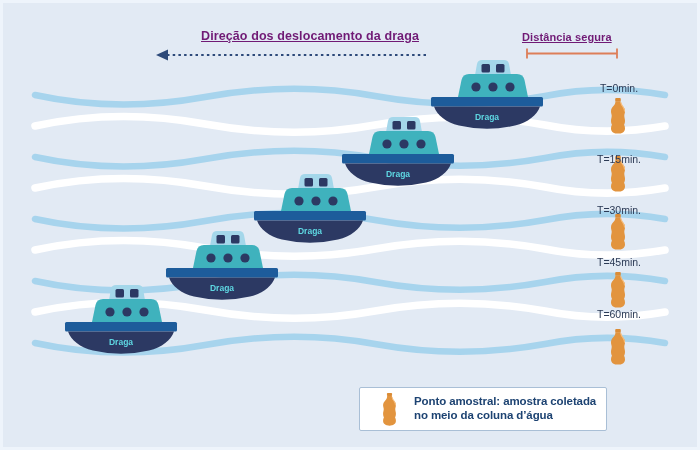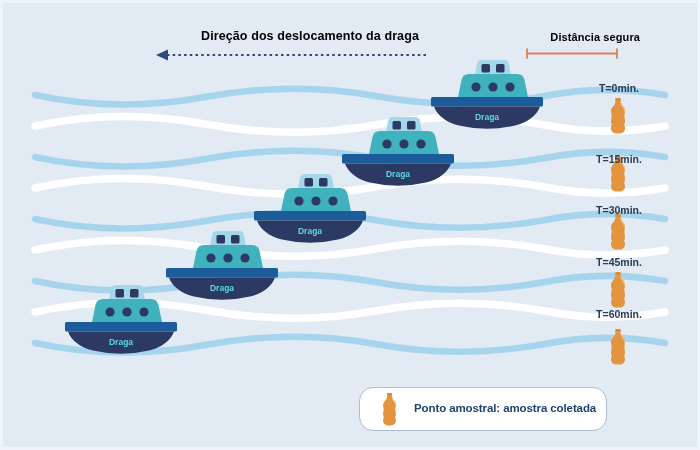--- a/index.html
+++ b/index.html
@@ -4,29 +4,29 @@
 <style>
   html,body { margin:0; padding:0; background:#ffffff; }
   .stage {
     position:relative; width:700px; height:450px;
     background:#e2eaf4;
     box-shadow: inset 0 0 0 3px #eef4fb;
     font-family:"Liberation Sans","DejaVu Sans",sans-serif;
     overflow:hidden;
   }
   .scene { position:absolute; left:0; top:0; }
-  .label { position:absolute; color:#000000; font-weight:700; }
+  .label { position:absolute; color:#701a75; font-weight:700;text-decoration:underline; }
   .title-direction { left:172px; top:29px; width:276px; text-align:center; font-size:12.5px; letter-spacing:.1px; }
-  .title-distance  { left:506px; top:31px; width:134px; text-align:right; font-size:11px; letter-spacing:.1px; }
+  .title-distance  { left:522px; top:31px; width:134px; text-align:left; font-size:11px; letter-spacing:.1px; }
   .time-label { position:absolute; width:72px; left:583px; text-align:center;
-                font-size:10.5px; font-weight:700; color:#2b3a55; }
+                font-size:10.5px; font-weight:400; color:#2b3a55; }
   .t0 { top:82px; } .t1 { top:153px; } .t2 { top:204px; } .t3 { top:256px; } .t4 { top:308px; }
   .legend-box {
     position:absolute; left:359px; top:387px; width:248px; height:44px;
-    background:#ffffff; border:1px solid #a9bfd6; border-radius:14px;
+    background:#ffffff; border:1px solid #a9bfd6; border-radius:2px;
     display:flex; align-items:center; box-sizing:border-box; padding-left:22px;
   }
   .legend-bottle { flex:0 0 auto; }
   .legend-text { margin-left:17px; font-size:11.5px; font-weight:700; color:#1d4372; line-height:1.18; letter-spacing:-.1px; }
   .boat-label { font-family:"Liberation Sans","DejaVu Sans",sans-serif; font-size:8.5px; font-weight:700; fill:#5ed7e2; }
   .wave-b { fill:none; stroke:#a7d4ed; stroke-width:6.5; stroke-linecap:round; }
   .wave-w { fill:none; stroke:#ffffff; stroke-width:7.5; stroke-linecap:round; }
 </style>
 </head>
 <body>
@@ -118,16 +118,17 @@
   <div class="time-label t2">T=30min.</div>
   <div class="time-label t3">T=45min.</div>
   <div class="time-label t4">T=60min.</div>
 
   <div class="legend-box">
     <svg class="legend-bottle" width="15" height="33" viewBox="0 0 16 36">
       <use href="#bottle-shape"></use>
     </svg>
     <div class="legend-text">
       <div>Ponto amostral: amostra coletada</div>
+      <div>no meio da coluna d’água</div>
     </div>
   </div>
 
 </div>
 
 </body></html>

